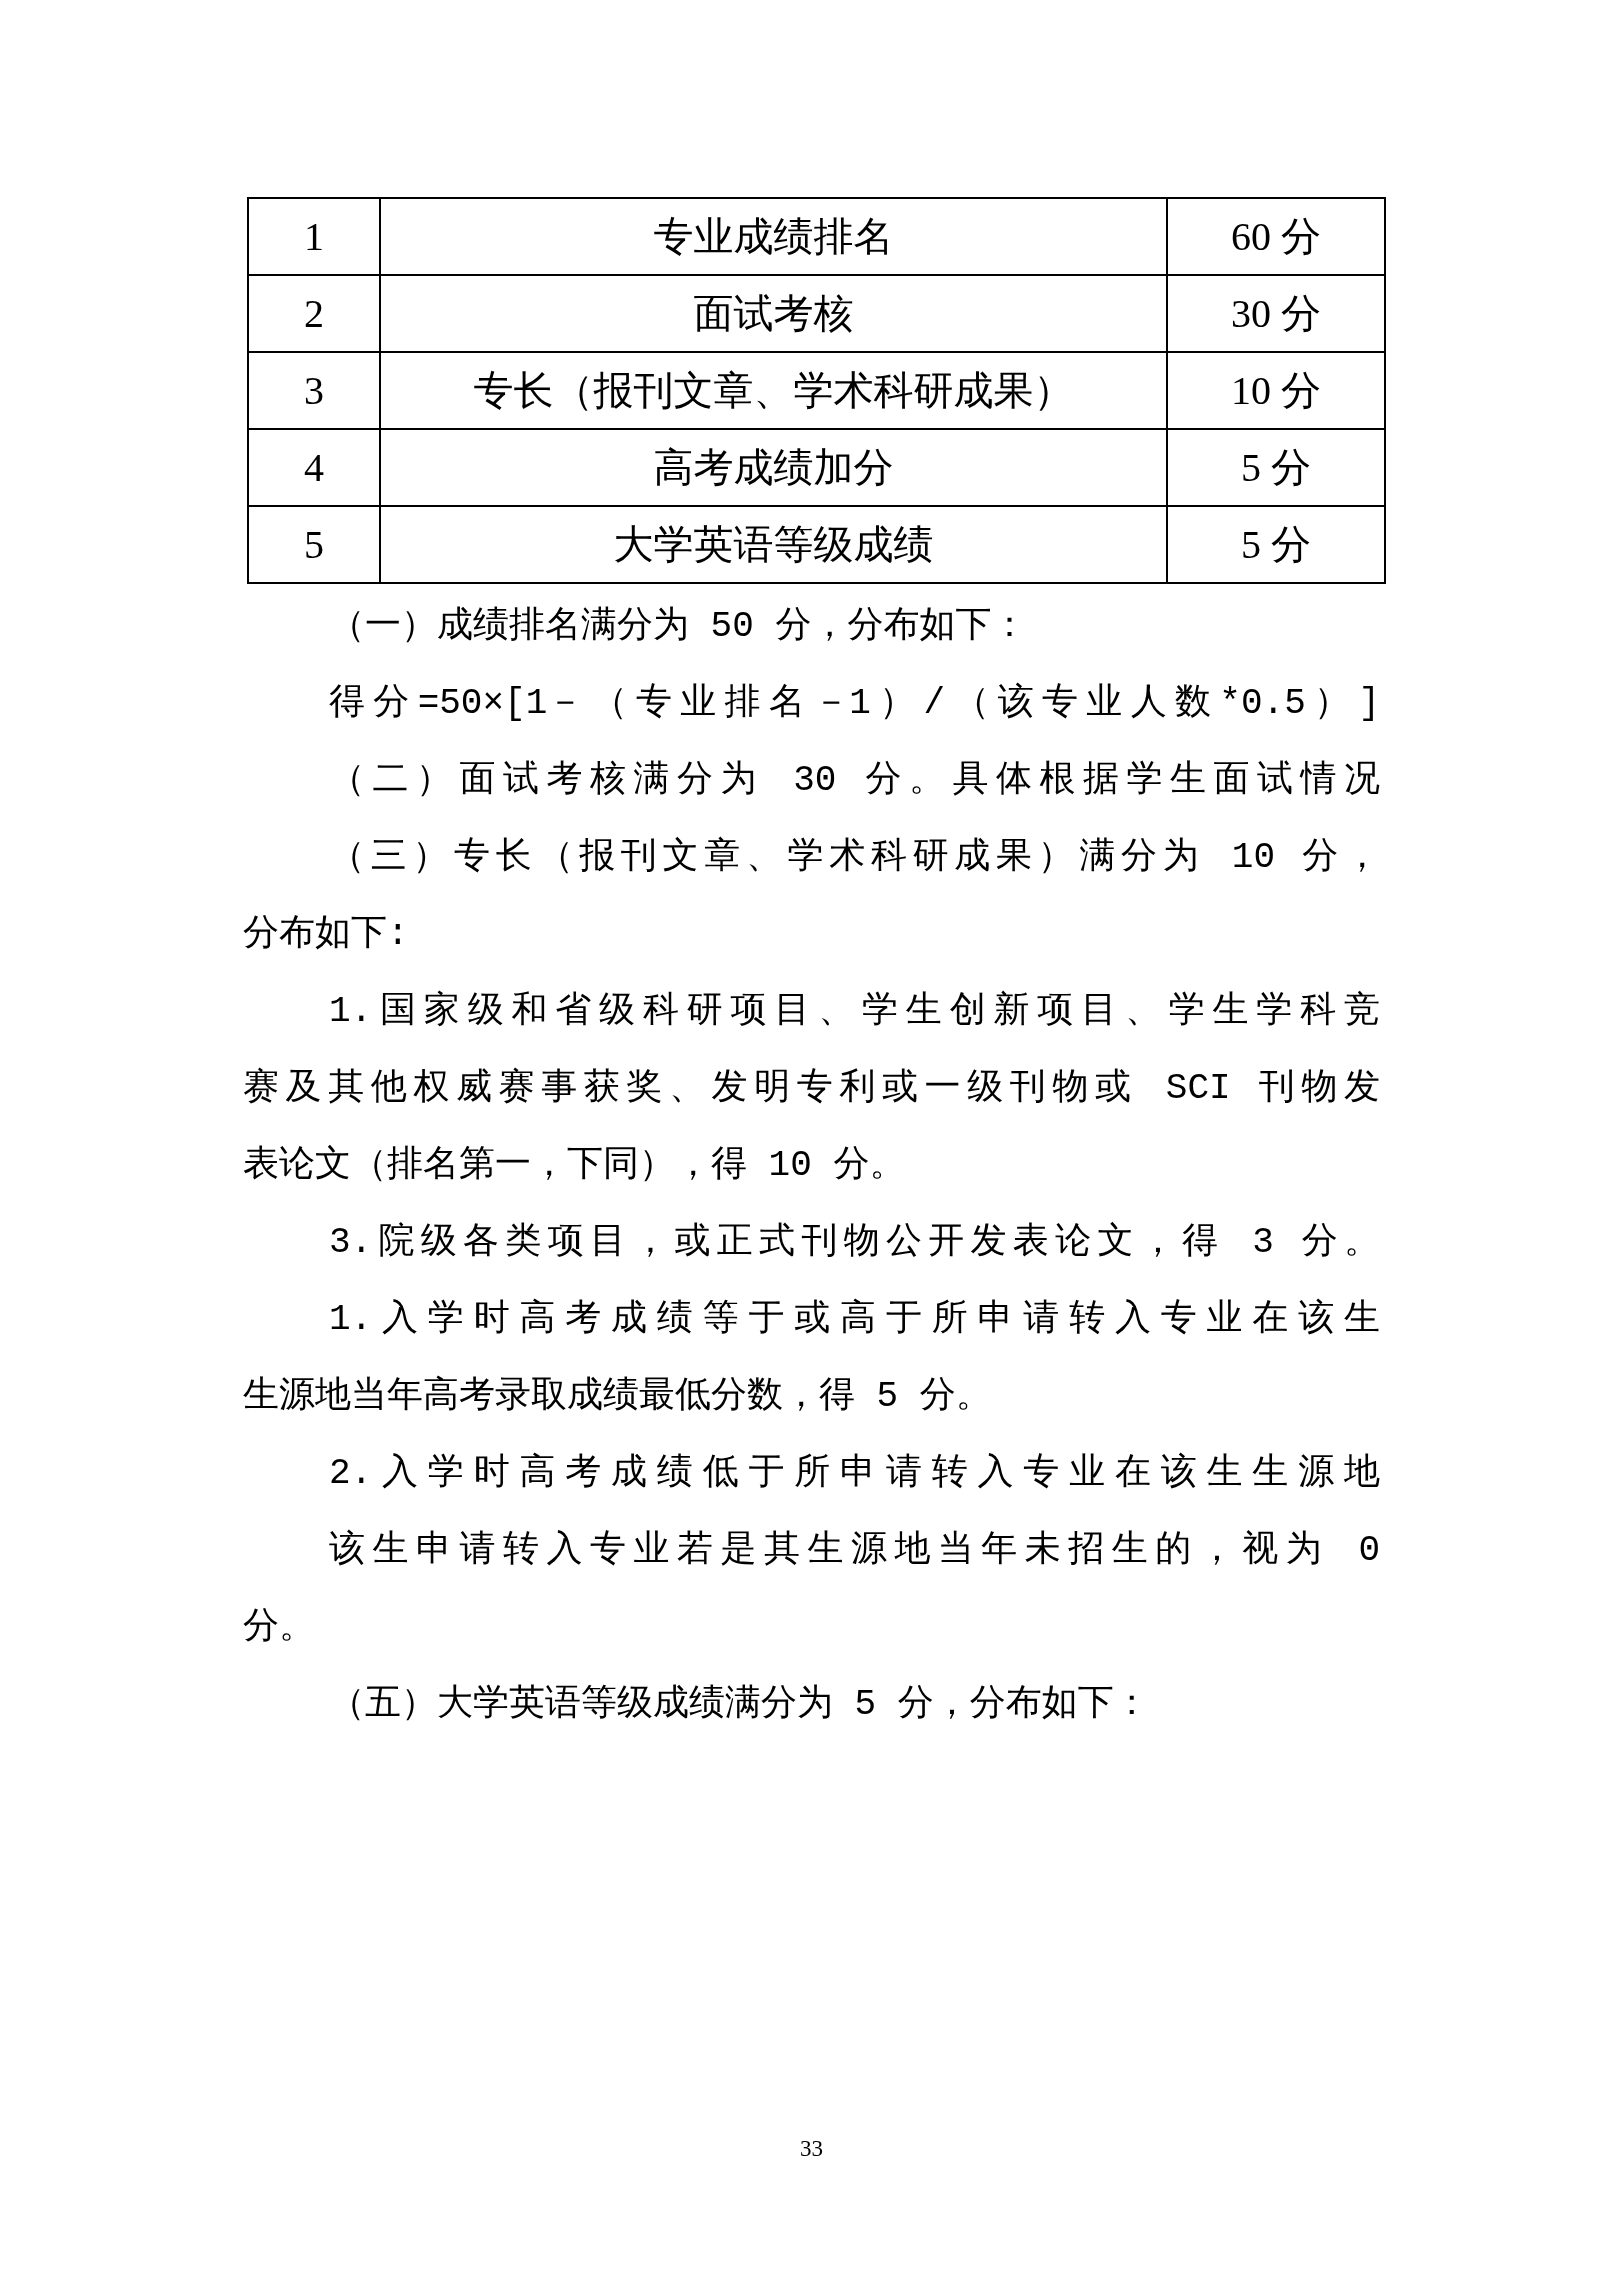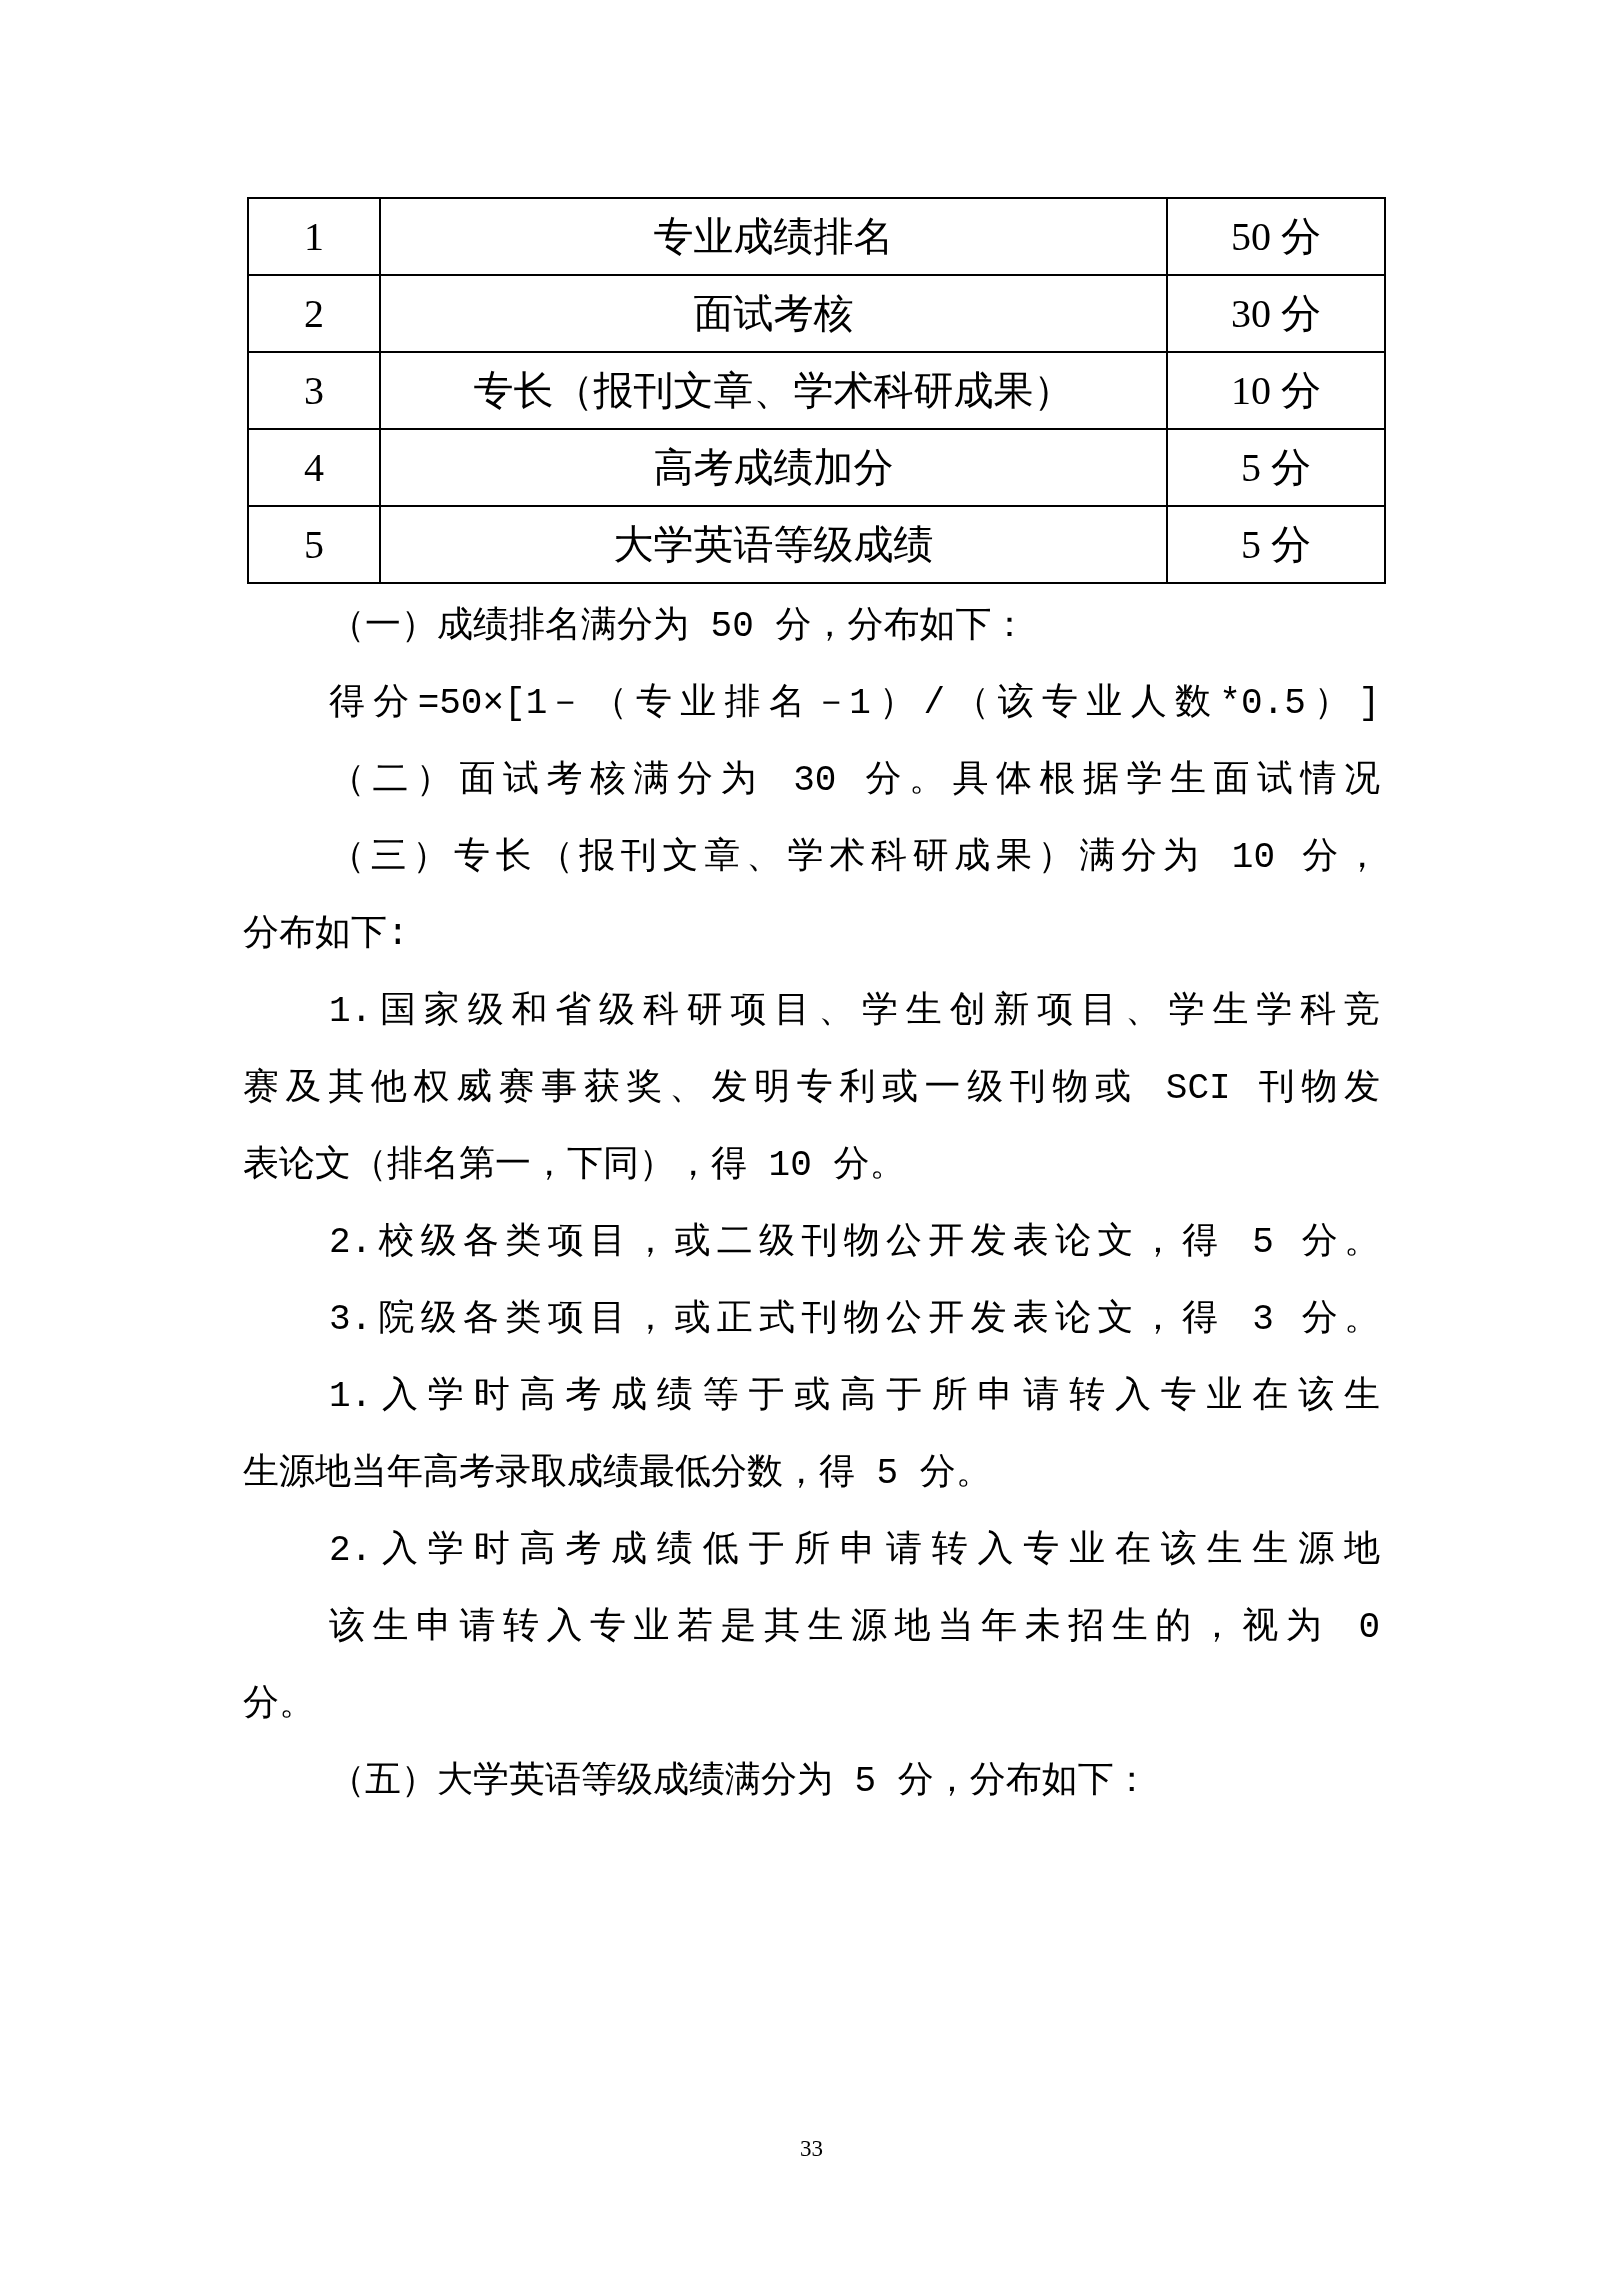--- a/index.html
+++ b/index.html
@@ -81,21 +81,21 @@
   <table class="score-table">
     <colgroup>
       <col class="c-no">
       <col class="c-item">
       <col class="c-score">
     </colgroup>
     <tbody>
       <tr>
         <td>1</td>
         <td>专业成绩排名</td>
-        <td>50 分</td>
+        <td>60 分</td>
       </tr>
       <tr>
         <td>2</td>
         <td>面试考核</td>
         <td>30 分</td>
       </tr>
       <tr>
         <td>3</td>
         <td>专长（报刊文章、学术科研成果）</td>
         <td>10 分</td>
@@ -115,21 +115,20 @@
 
   <div class="body-text">
     <div class="line indent">（一）成绩排名满分为 50 分，分布如下：</div>
     <div class="line indent stretch">得分=50×[1－（专业排名－1）/（该专业人数*0.5）]</div>
     <div class="line indent stretch">（二）面试考核满分为 30 分。具体根据学生面试情况</div>
     <div class="line indent stretch">（三）专长（报刊文章、学术科研成果）满分为 10 分，</div>
     <div class="line">分布如下:</div>
     <div class="line indent stretch">1.国家级和省级科研项目、学生创新项目、学生学科竞</div>
     <div class="line stretch">赛及其他权威赛事获奖、发明专利或一级刊物或 SCI 刊物发</div>
     <div class="line">表论文（排名第一，下同），得 10 分。</div>
-    <div class="line indent stretch">2.校级各类项目，或二级刊物公开发表论文，得 5 分。</div>
     <div class="line indent stretch">3.院级各类项目，或正式刊物公开发表论文，得 3 分。</div>
     <div class="line indent stretch">1.入学时高考成绩等于或高于所申请转入专业在该生</div>
     <div class="line">生源地当年高考录取成绩最低分数，得 5 分。</div>
     <div class="line indent stretch">2.入学时高考成绩低于所申请转入专业在该生生源地</div>
     <div class="line indent stretch">该生申请转入专业若是其生源地当年未招生的，视为 0</div>
     <div class="line">分。</div>
     <div class="line indent">（五）大学英语等级成绩满分为 5 分，分布如下：</div>
   </div>
 
   <div class="page-number">33</div>

